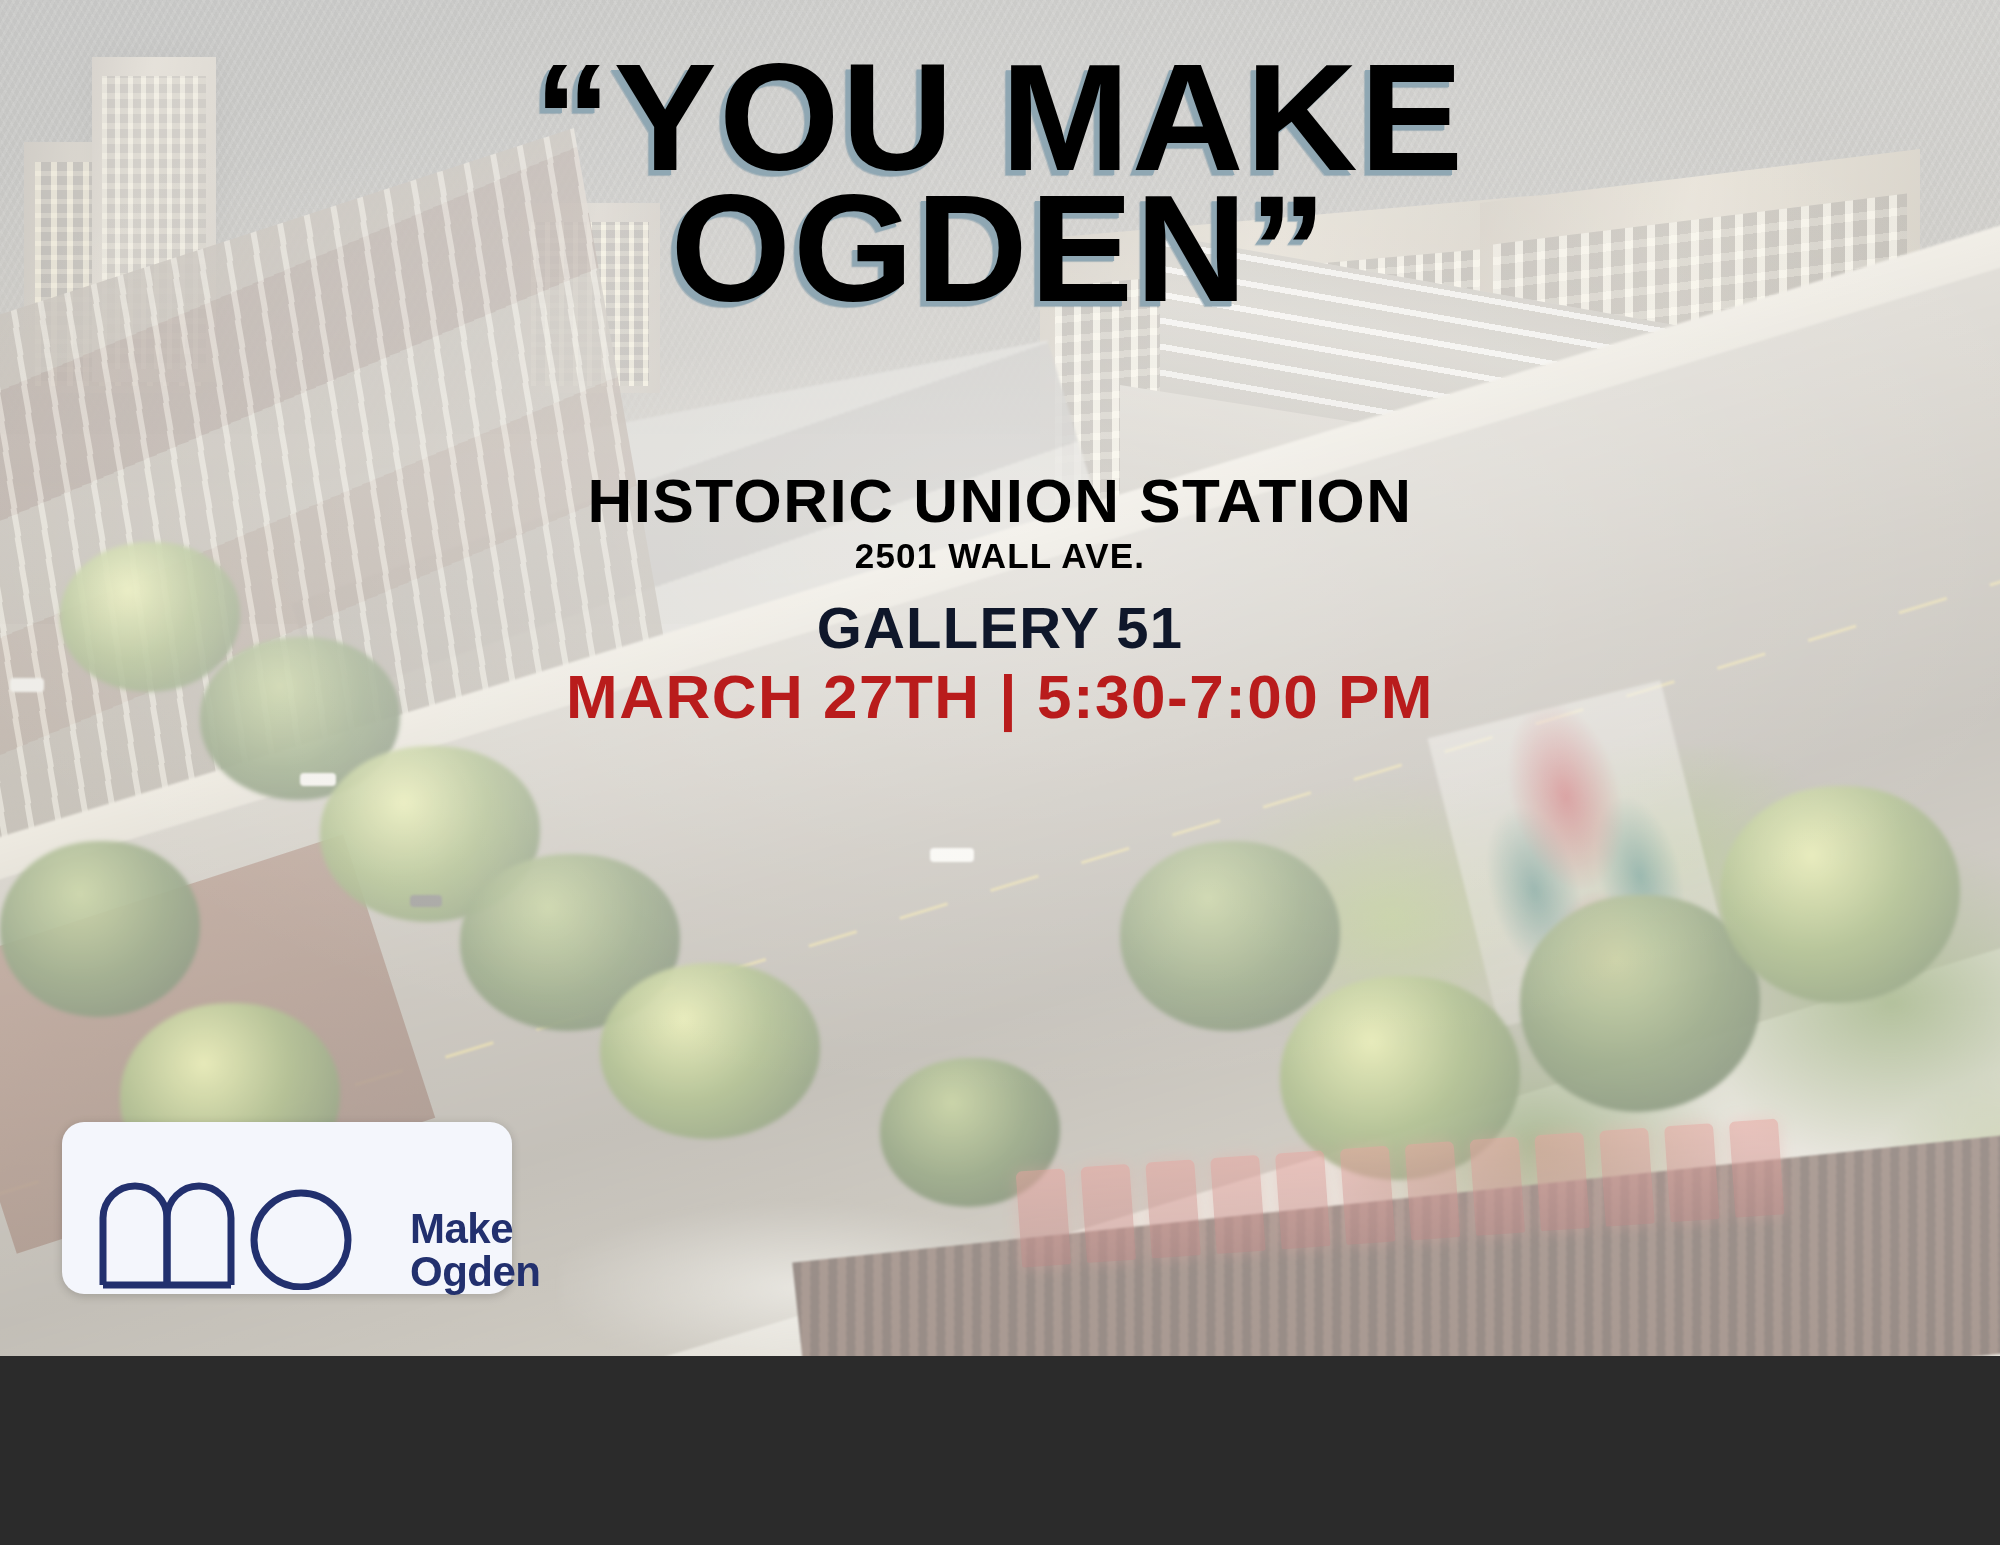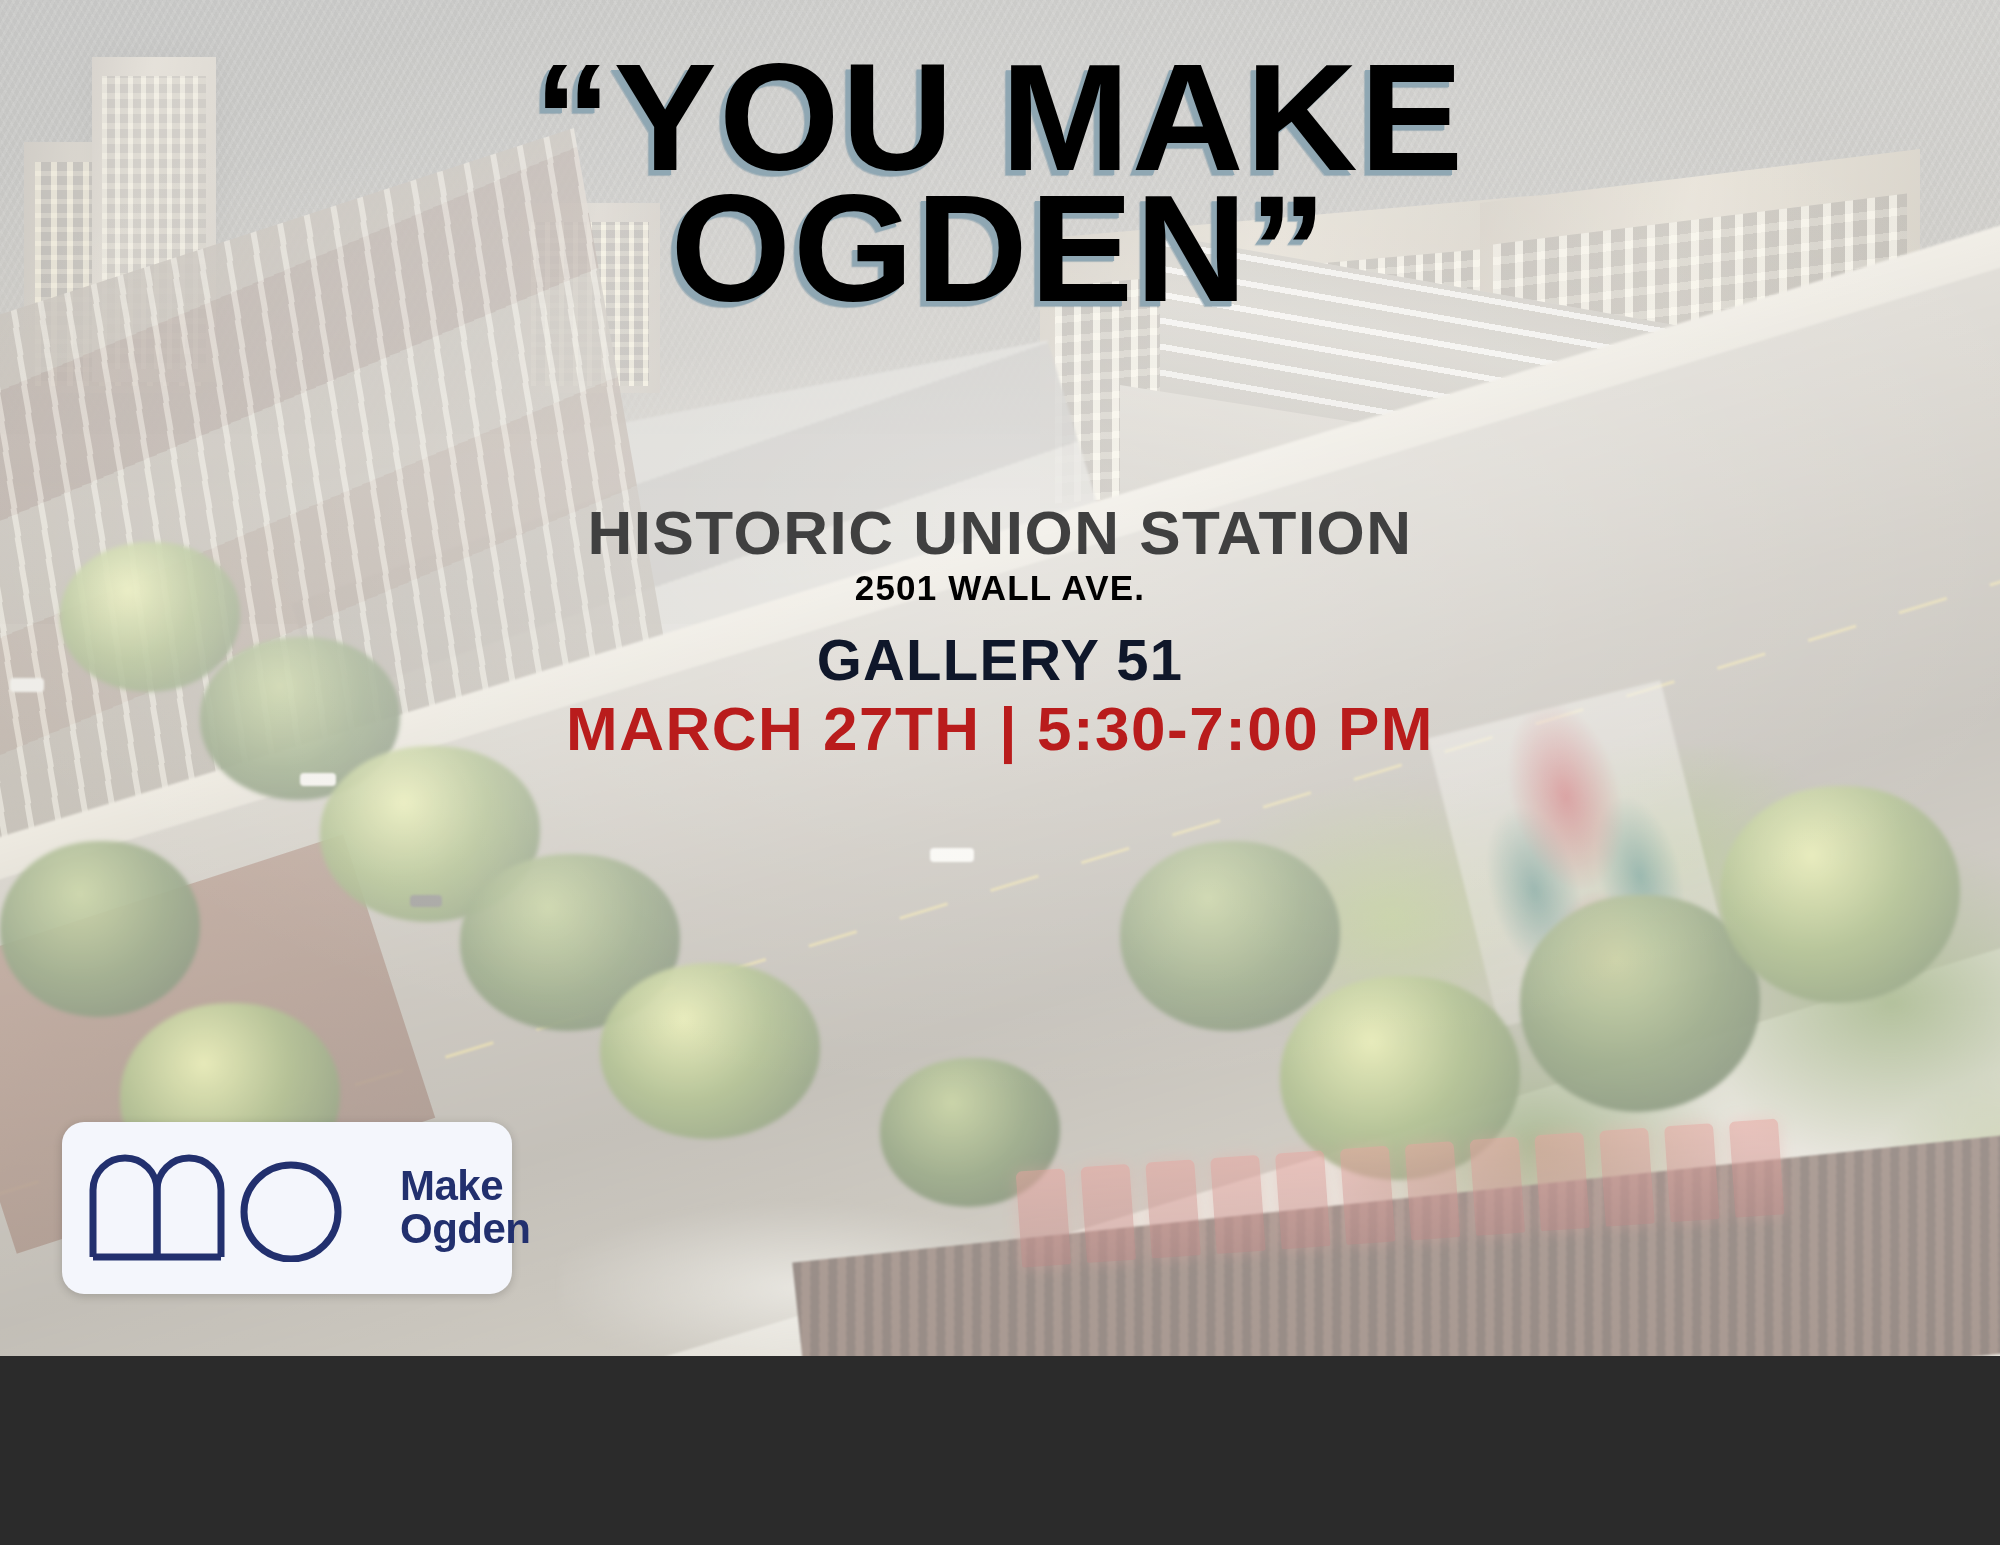--- a/index.html
+++ b/index.html
@@ -272,25 +272,25 @@
     text-transform: uppercase;
     transform: scaleX(1.02);
     text-shadow:
       -5px 5px 0 #8fa7b3,
       -6px 6px 1px rgba(120,150,165,.55);
     white-space: pre-line;
     max-width: 1350px;
   }
 
   .venue {
-    margin-top: 82px;
+    margin-top: 50px;
     font-weight: 700;
     font-size: 62px;
     letter-spacing: 1.5px;
-    color:#404040;
+    color:#000000;
     text-transform: uppercase;
   }
 
   .address {
     font-weight: 700;
     font-size: 35px;
     letter-spacing: 1.2px;
     color:#000;
     text-transform: uppercase;
   }
@@ -325,22 +325,22 @@
     max-width: 1640px;
   }
 
   
   .logo-badge {
     position:absolute;
     left: 62px; bottom: 62px;
     width: 450px; height: 172px;
     background: #f4f6fc;
     border-radius: 22px;
-    display:flex; align-items:center;
-    padding: 0 26px;
+    display:flex; align-items:flex-end;
+    padding: 0 36px;
     box-sizing: border-box;
     box-shadow: 0 2px 10px rgba(0,0,0,.18);
     z-index: 8;
   }
   .logo-mark { flex: 0 0 auto; }
   .logo-words {
     margin-left: 22px;
     font-family: "Liberation Sans", sans-serif;
     font-weight: 700;
     font-size: 42px;

